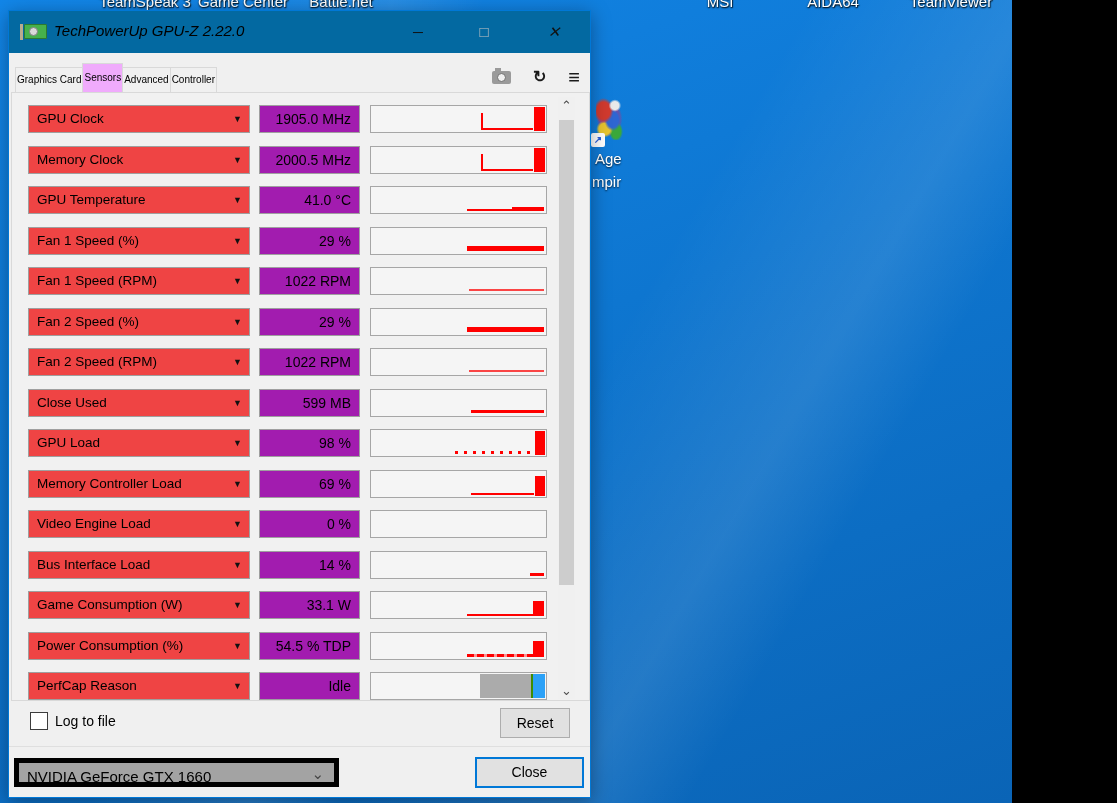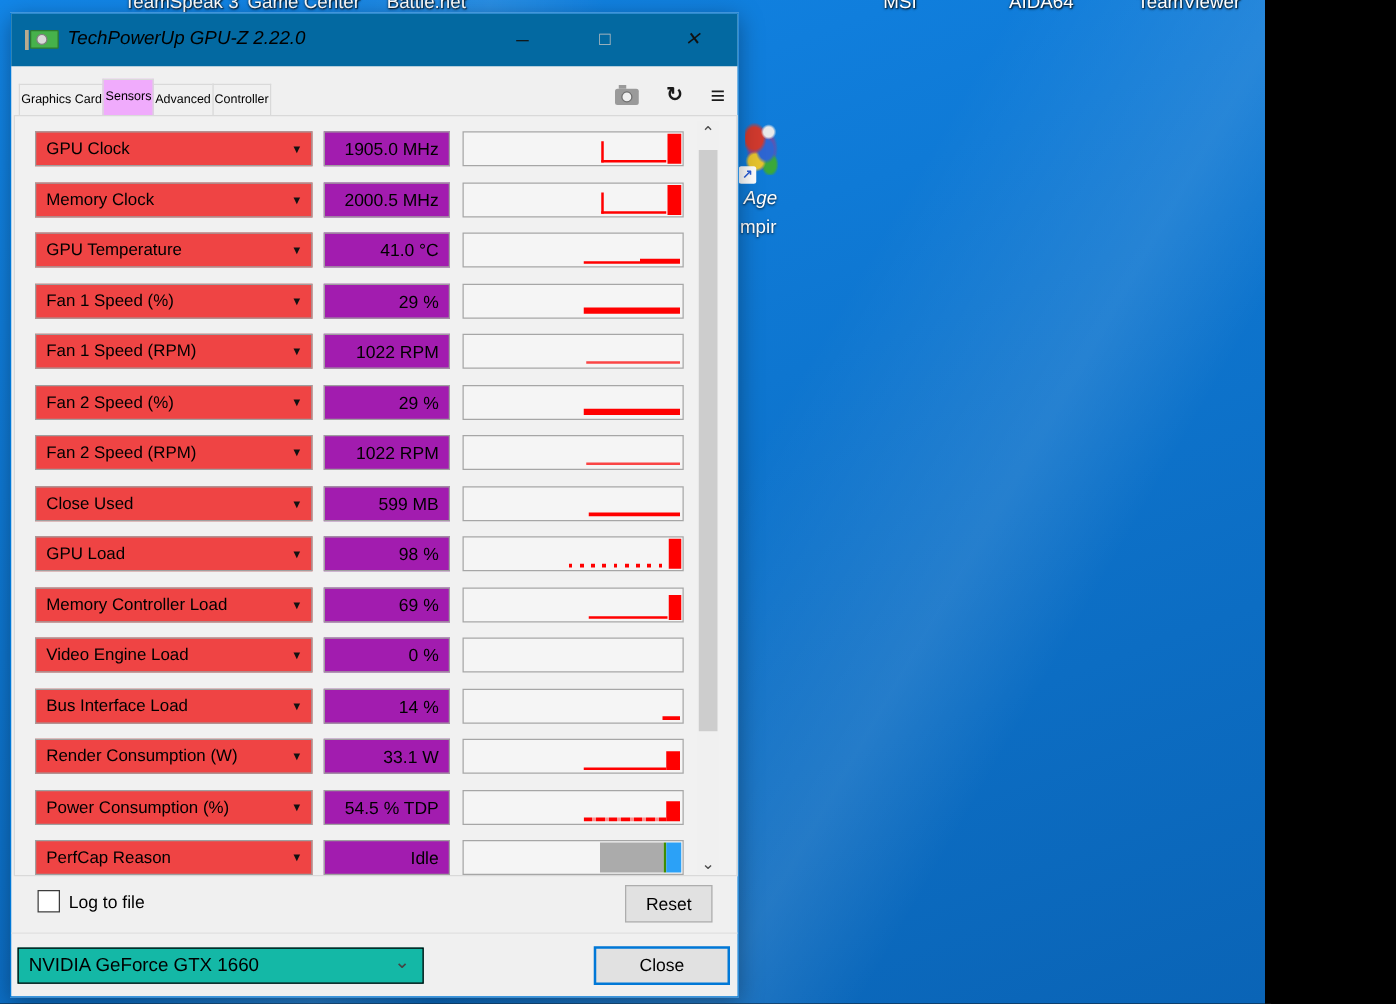--- a/index.html
+++ b/index.html
@@ -23,21 +23,21 @@
       radial-gradient(10px 10px at 70% 18%, #e9e9e9 40%, rgba(0,0,0,0) 62%),
       radial-gradient(14px 18px at 28% 30%, #d23a2e 48%, rgba(0,0,0,0) 70%),
       radial-gradient(12px 16px at 62% 52%, #2e66d2 48%, rgba(0,0,0,0) 70%),
       radial-gradient(12px 12px at 32% 74%, #e8c52e 48%, rgba(0,0,0,0) 70%),
       radial-gradient(10px 14px at 74% 80%, #3aa83a 48%, rgba(0,0,0,0) 70%),
       radial-gradient(16px 22px at 50% 50%, #7a4a9e 60%, rgba(0,0,0,0) 80%);
     filter:blur(.4px);}
   .shortcut-badge{position:absolute;left:0;top:37px;width:14px;height:14px;background:#fff;
     border-radius:2px;color:#2b5fd9;font-size:10px;font-weight:bold;line-height:14px;text-align:center;}
   .partial-line{position:absolute;color:#fff;font-size:15px;text-shadow:0 1px 2px rgba(0,0,0,.85);}
-  .partial-line.l1{left:4px;top:54px;font-style:italic;}
+  .partial-line.l1{left:4px;top:54px;}
   .partial-line.l2{left:1px;top:77px;}
   
   .gpuz{position:absolute;left:8px;top:10px;width:583px;height:788px;background:#f0f0f0;
     border:1px solid var(--accent,#0078d7);box-shadow:0 4px 18px rgba(0,0,0,.35);z-index:2;}
   .titlebar{position:absolute;left:0;top:0;right:0;height:42px;background:#0369a1;font-style:italic;}
   .gpuz-icon{position:absolute;left:11px;top:12px;width:26px;height:18px;}
   .gpuz-icon .bracket{position:absolute;left:0;top:1px;width:3px;height:16px;background:#b9ab8f;}
   .gpuz-icon::before{content:"";position:absolute;left:4px;top:1px;width:21px;height:13px;
     background:#46b14b;border:1px solid #2c7a2f;border-radius:1px;}
   .gpuz-icon::after{content:"";position:absolute;left:9px;top:4px;width:7px;height:7px;
@@ -102,22 +102,22 @@
   .scroll-arrow.up{top:0;}
   .scroll-arrow.down{bottom:0;}
   .scroll-thumb{position:absolute;left:1px;top:23px;width:15px;height:465px;background:#cdcdcd;}
   
   .log-checkbox{position:absolute;left:21px;top:701px;width:18px;height:18px;background:#fff;
     border:1px solid #3c3c3c;}
   .log-label{position:absolute;left:46px;top:702px;font-size:14px;color:#000;}
   .btn{background:#e1e1e1;border:1px solid #adadad;font-size:14px;color:#000;text-align:center;}
   .reset-btn{position:absolute;left:491px;top:697px;width:70px;height:30px;line-height:28px;}
   .separator{position:absolute;left:0;right:0;top:735px;height:1px;background:#dfdfdf;}
-  .combo{position:absolute;left:5px;top:747px;width:325px;height:29px;background:#14b8a6;
-    border:1px solid #000000;font-size:15px;line-height:27px;padding:0 8px;color:#000;}
+  .combo{position:absolute;left:5px;top:747px;width:325px;height:29px;background:#a3a3a3;
+    border:5px solid #000000;font-size:15px;line-height:27px;padding:0 8px;color:#000;}
   .combo-chevron{position:absolute;right:10px;top:-3px;font-size:15px;color:#444;}
   .close-btn{position:absolute;left:466px;top:746px;width:109px;height:31px;line-height:27px;
     border:2px solid var(--accent,#0078d7);}
   
   .render-win{position:absolute;left:623px;top:13px;width:480px;height:737px;background:#fff;
     box-shadow:0 4px 18px rgba(0,0,0,.35);z-index:2;}
   .render-titlebar{position:absolute;left:0;top:0;right:0;height:32px;background:#fff;}
   .render-title{position:absolute;left:10px;top:7px;font-size:15px;color:#9b9b9b;}
   .render-close{position:absolute;right:5px;top:5px;width:27px;height:23px;background:#d4d4d4;
     color:#fafafa;font-size:12px;font-weight:bold;text-align:center;line-height:23px;}
@@ -242,21 +242,21 @@
             <div class="s-label"><span>Video Engine Load</span><span class="s-arrow">▼</span></div>
             <div class="s-value">0 %</div>
             <div class="s-graph g-empty"></div>
           </div>
           <div class="sensor-row">
             <div class="s-label"><span>Bus Interface Load</span><span class="s-arrow">▼</span></div>
             <div class="s-value">14 %</div>
             <div class="s-graph g-bus"></div>
           </div>
           <div class="sensor-row">
-            <div class="s-label"><span>Render Consumption (W)</span><span class="s-arrow">▼</span></div>
+            <div class="s-label"><span>Game Consumption (W)</span><span class="s-arrow">▼</span></div>
             <div class="s-value">33.1 W</div>
             <div class="s-graph g-pww"></div>
           </div>
           <div class="sensor-row">
             <div class="s-label"><span>Power Consumption (%)</span><span class="s-arrow">▼</span></div>
             <div class="s-value">54.5 % TDP</div>
             <div class="s-graph g-pwp"></div>
           </div>
           <div class="sensor-row">
             <div class="s-label"><span>PerfCap Reason</span><span class="s-arrow">▼</span></div>

